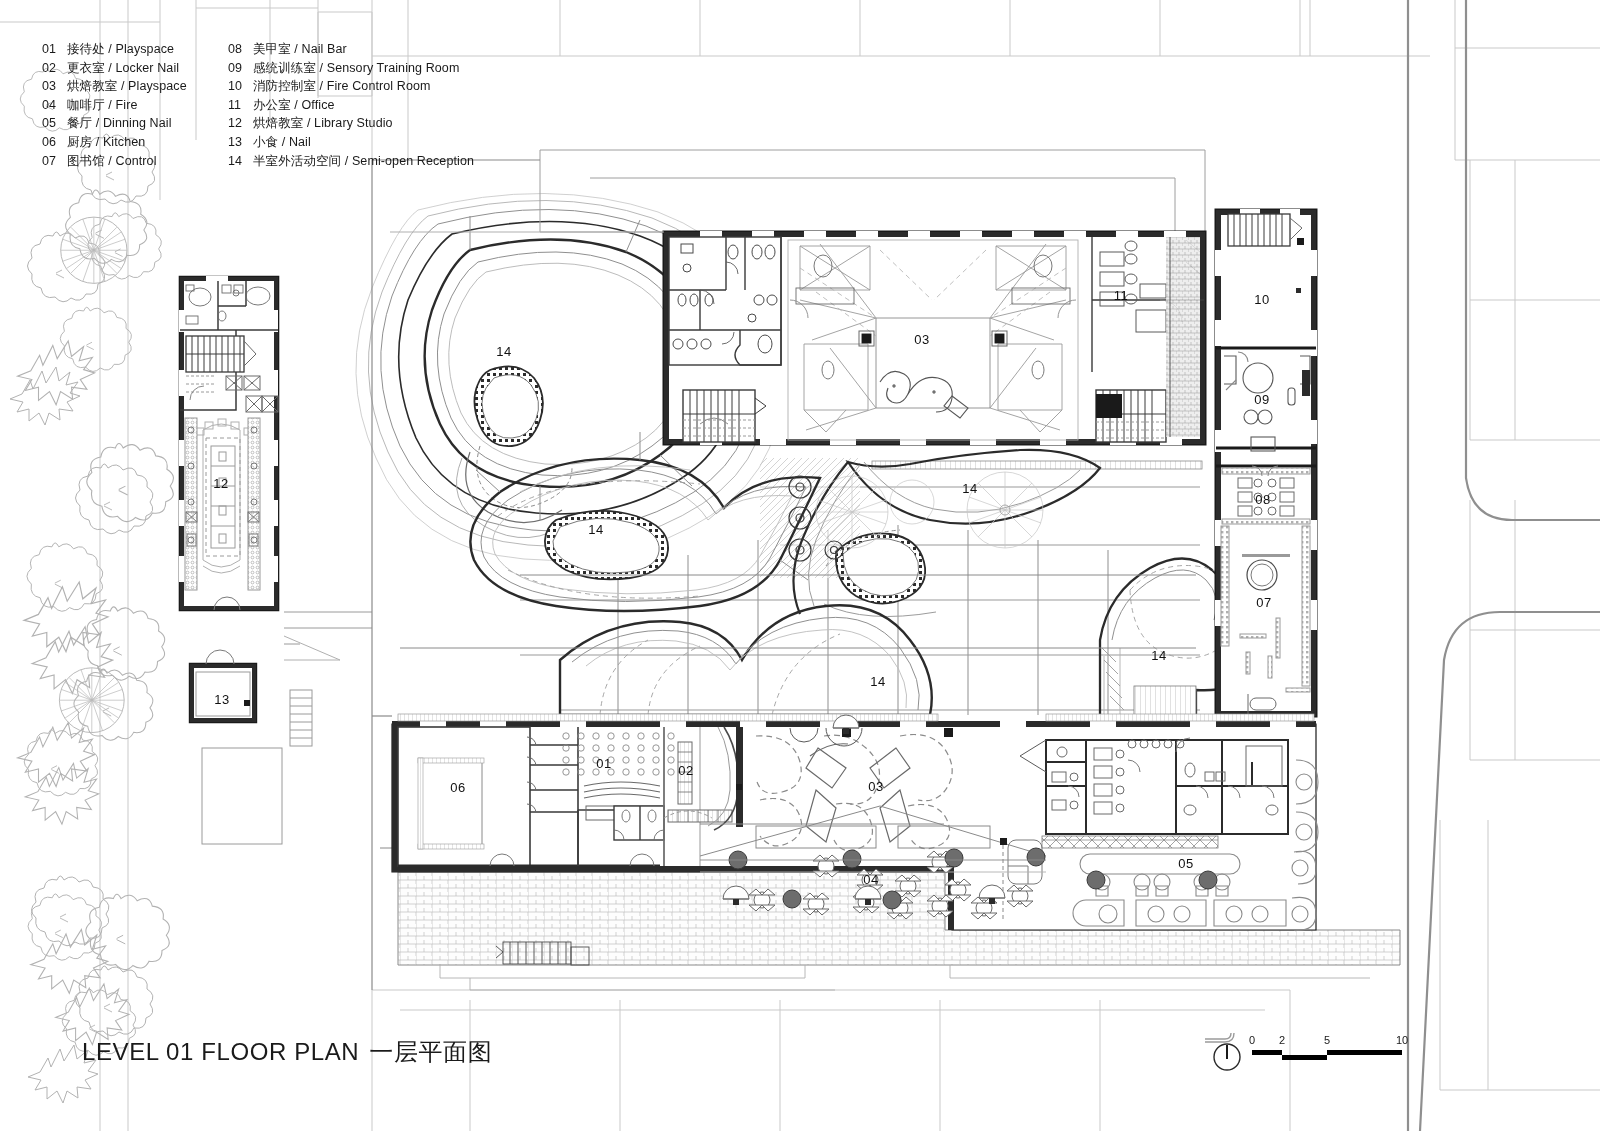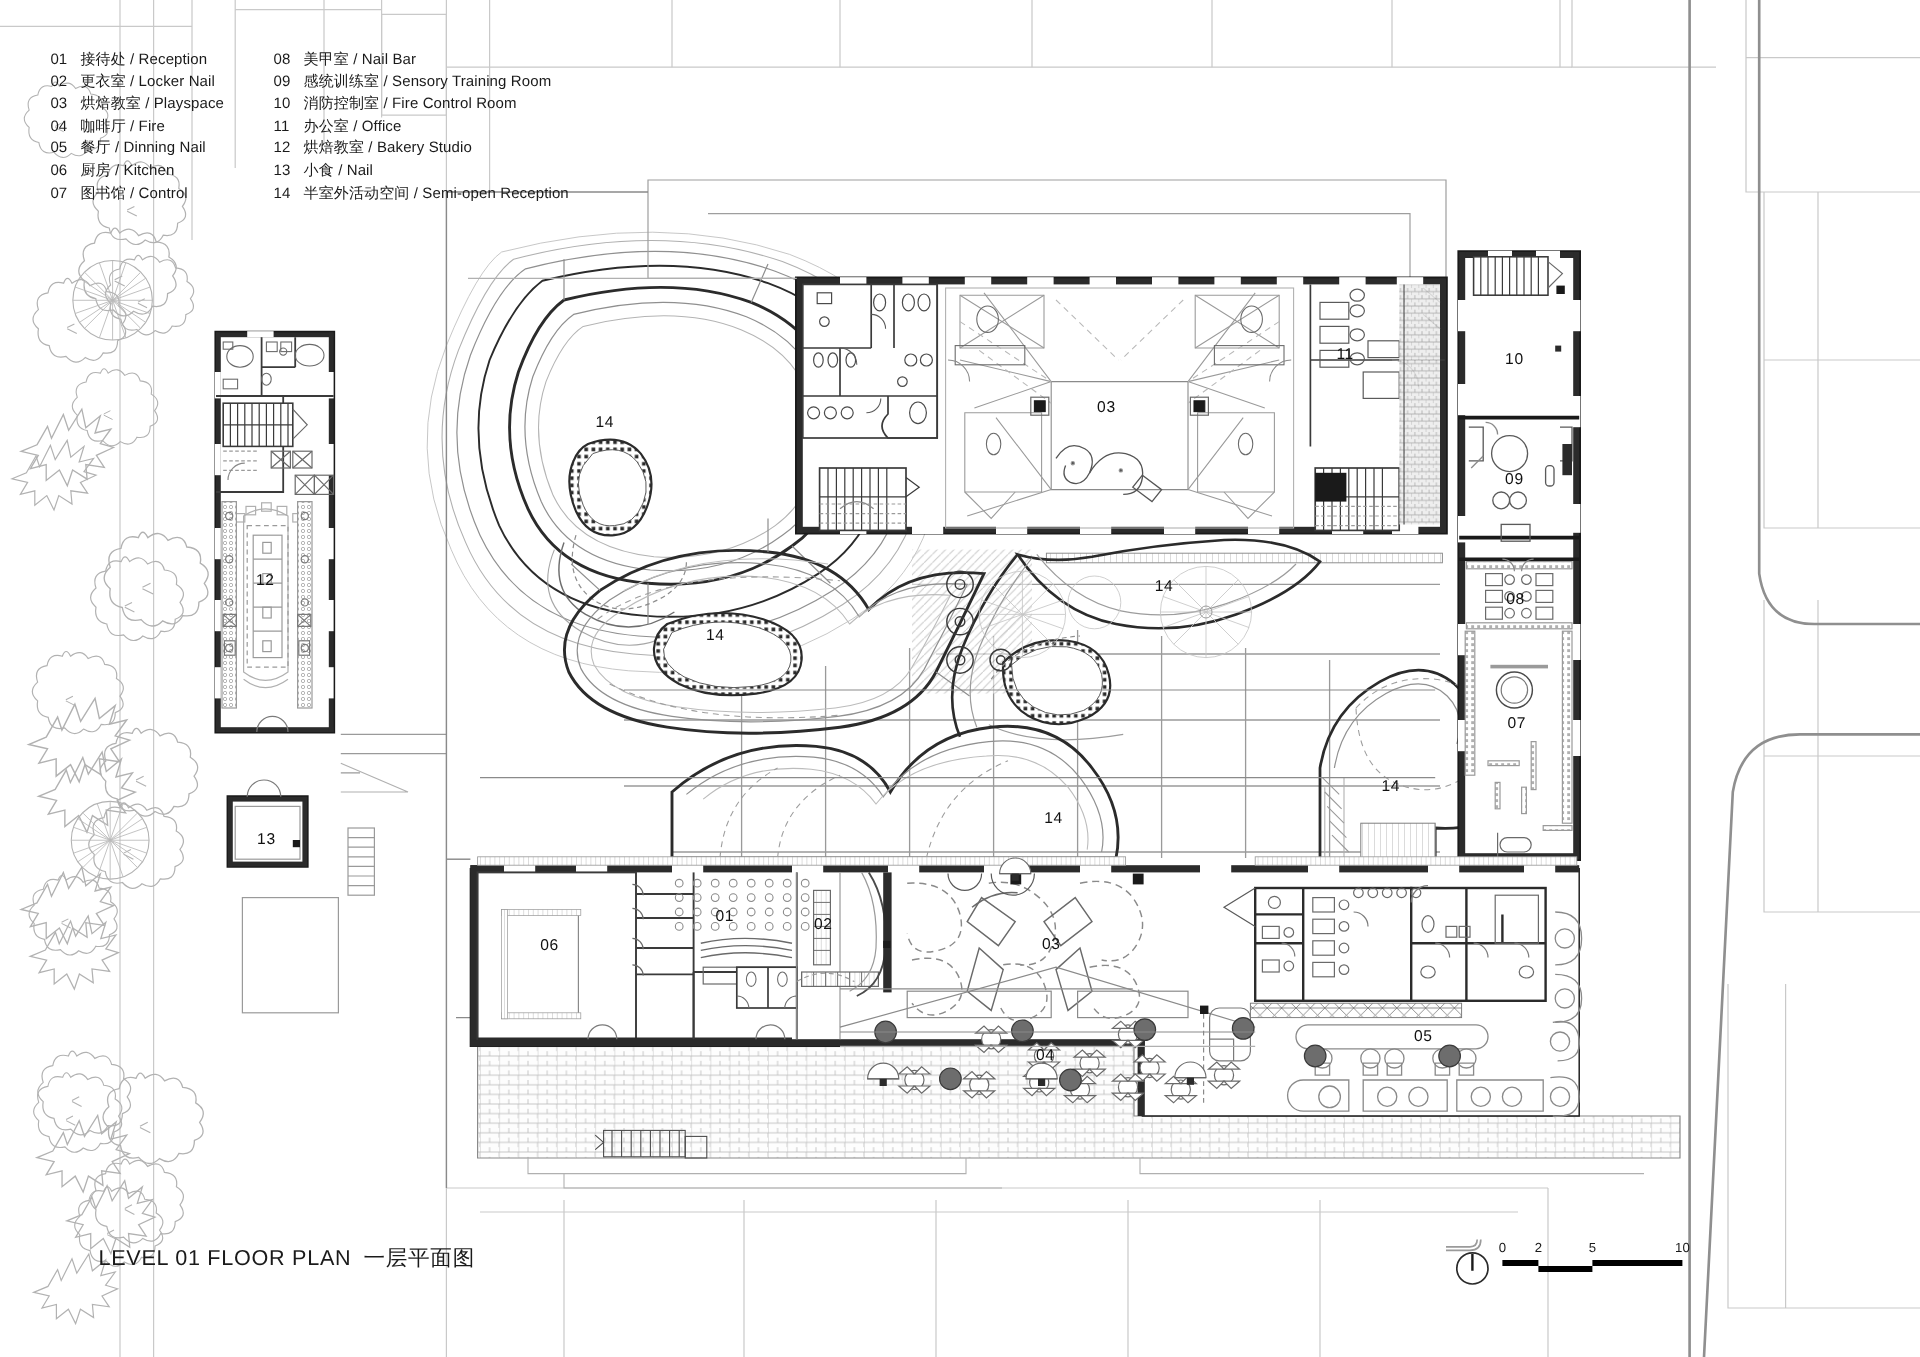--- a/index.html
+++ b/index.html
@@ -13,21 +13,21 @@
   #legend{position:absolute;left:42px;top:40px;width:520px;
           font-size:12.5px;line-height:18.6px;letter-spacing:.1px;z-index:40;}
   .legend-col{position:absolute;top:0;}
   .legend-col.c1{left:0;width:200px;}
   .legend-col.c2{left:186px;width:330px;}
   .legend-row{display:flex;gap:9px;white-space:nowrap;height:18.6px;align-items:baseline;}
   .legend-num{width:16px;flex:0 0 16px;}
   .legend-txt{}
 
   
-  #plan-title{position:absolute;left:82px;top:1036px;font-size:18px;
+  #plan-title{position:absolute;left:82px;top:1036px;font-size:24px;
               letter-spacing:.6px;z-index:40;white-space:nowrap;}
   #plan-title .cn{margin-left:10px;}
 
   
   #scalebar{position:absolute;left:1252px;top:1034px;width:150px;height:34px;z-index:40;}
   #scalebar .tick-labels{position:relative;height:14px;font-size:11px;}
   #scalebar .tick-labels span{position:absolute;top:0;transform:translateX(-50%);}
   #scalebar .bars{position:relative;height:7px;margin-top:2px;}
   #scalebar .bars .seg{position:absolute;background:#000;height:5px;}
   #northarrow{position:absolute;left:1205px;top:1030px;width:40px;height:42px;z-index:40;}
@@ -1079,21 +1079,21 @@
       <div class="rnum" style="left: 596px; top: 529px;">14</div>
       <div class="rnum" style="left: 970px; top: 488px;">14</div>
       <div class="rnum" style="left: 878px; top: 681px;">14</div>
       <div class="rnum" style="left: 1159px; top: 655px;">14</div>
     </div>
 
   <div id="legend">
     <div class="legend-col c1" id="legend-col-1">
         <div class="legend-row">
           <span class="legend-num">01</span>
-          <span class="legend-txt">接待处 / Reception</span>
+          <span class="legend-txt">接待处 / Playspace</span>
         </div>
         <div class="legend-row">
           <span class="legend-num">02</span>
           <span class="legend-txt">更衣室 / Locker Nail</span>
         </div>
         <div class="legend-row">
           <span class="legend-num">03</span>
           <span class="legend-txt">烘焙教室 / Playspace</span>
         </div>
         <div class="legend-row">
@@ -1125,21 +1125,21 @@
         <div class="legend-row">
           <span class="legend-num">10</span>
           <span class="legend-txt">消防控制室 / Fire Control Room</span>
         </div>
         <div class="legend-row">
           <span class="legend-num">11</span>
           <span class="legend-txt">办公室 / Office</span>
         </div>
         <div class="legend-row">
           <span class="legend-num">12</span>
-          <span class="legend-txt">烘焙教室 / Bakery Studio</span>
+          <span class="legend-txt">烘焙教室 / Library Studio</span>
         </div>
         <div class="legend-row">
           <span class="legend-num">13</span>
           <span class="legend-txt">小食 / Nail</span>
         </div>
         <div class="legend-row">
           <span class="legend-num">14</span>
           <span class="legend-txt">半室外活动空间 / Semi-open Reception</span>
         </div>
       </div>

